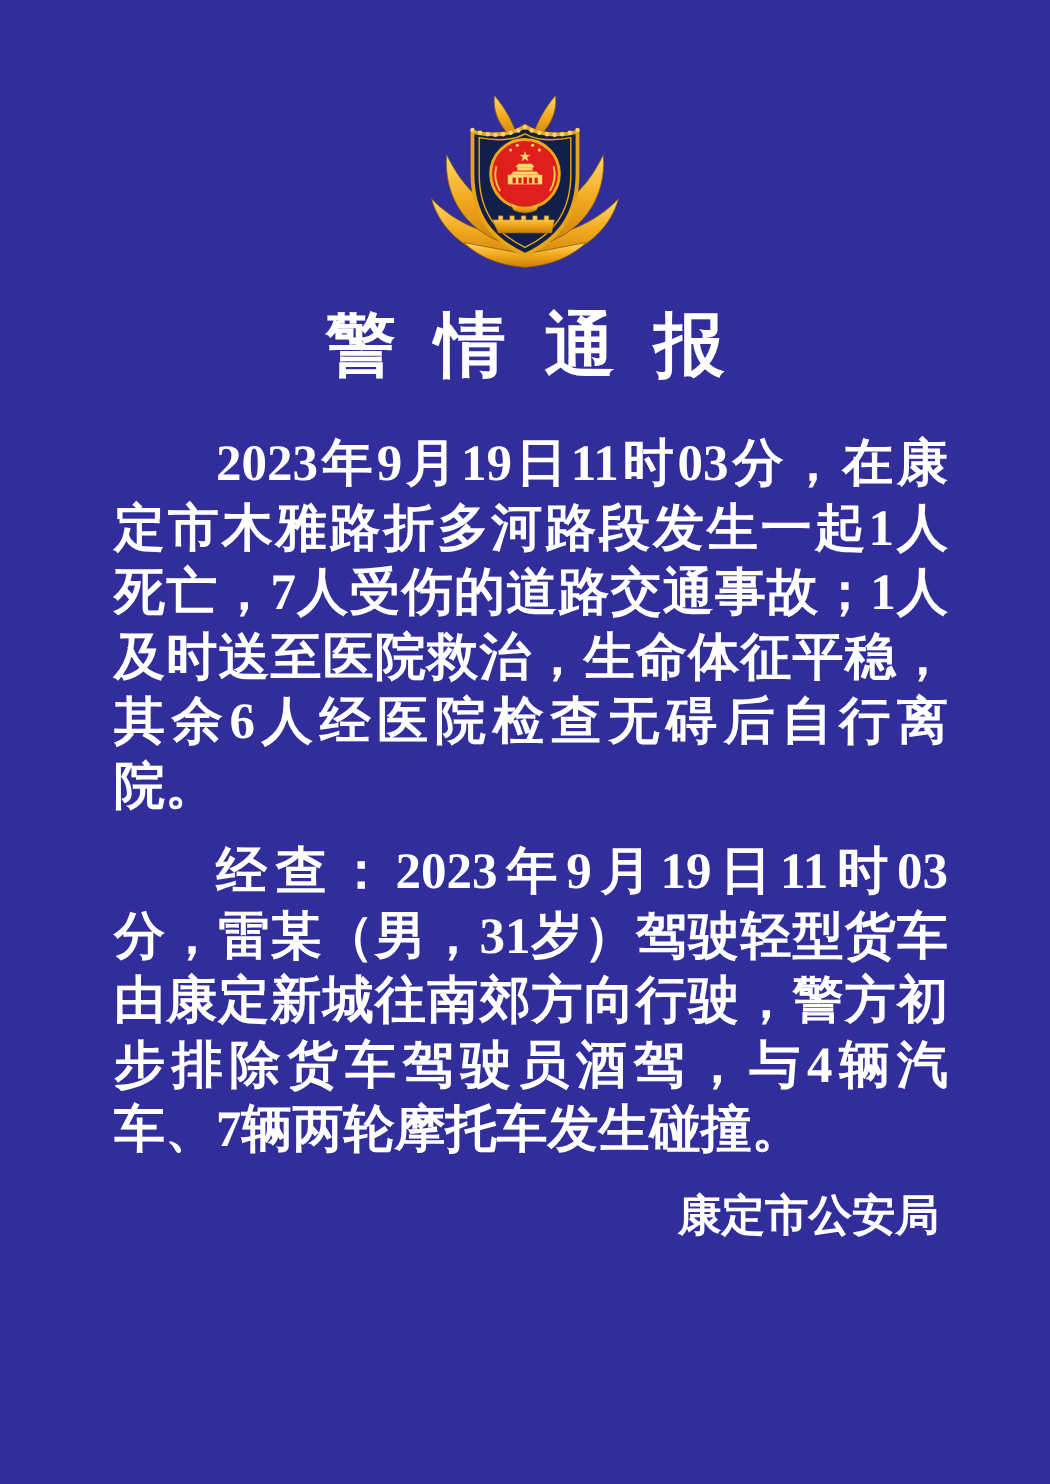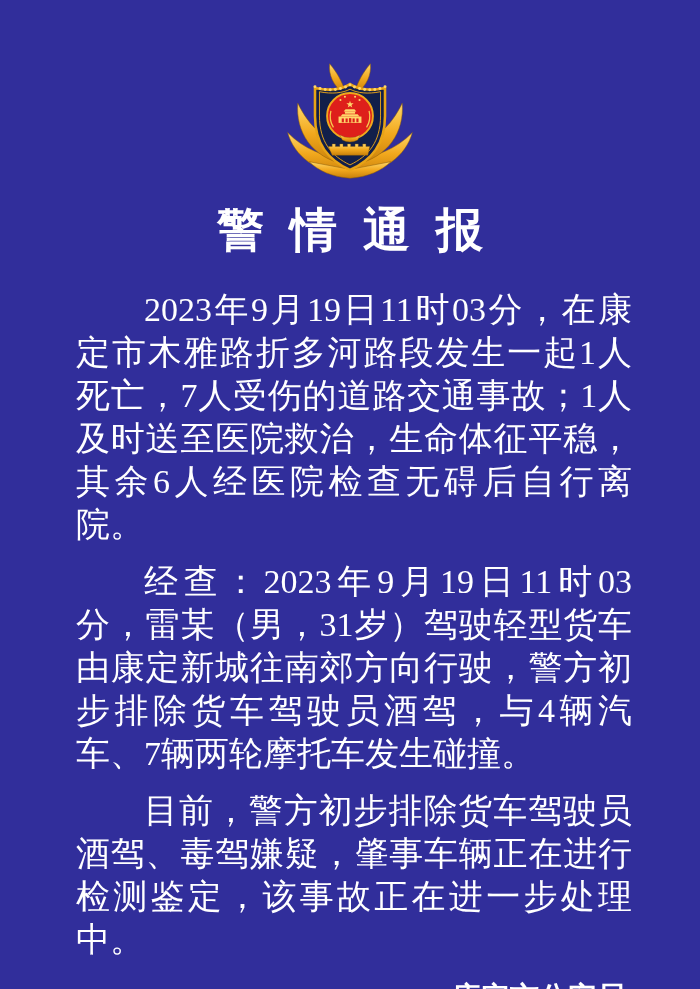--- a/index.html
+++ b/index.html
@@ -24,21 +24,21 @@
     font-weight:900;
     font-size:47px;
     letter-spacing:26px;
     margin-right:-26px; 
     color:#FFFFFF;
   }
   .notice-body {
     margin:26px 68px 0 76px;
     font-size:34px;
     line-height:43px;
-    font-weight:normal;
+    font-weight:bold;
     text-align:justify;
     text-justify:inter-ideograph;
   }
   .notice-body p {
     margin:0 0 14px 0;
     text-indent:2em;
   }
   .signature {
     margin-top:16px;
     margin-right:74px;
@@ -120,21 +120,20 @@
       <path d="M94,130 Q110,139 126,130 L122,138 Q110,144 98,138 Z" fill="url(#g)" stroke="#8A5A05" stroke-width="0.6"></path>
       <path d="M76,148 h6 v-4 h5 v4 h7 v-4 h5 v4 h7 v-4 h5 v4 h7 v-4 h5 v4 h7 v-4 h5 v4 h6 L138,162 L82,162 Z" fill="url(#g)" stroke="#8A5A05" stroke-width="0.6"></path>
     </svg>
   </div>
 
   <h1 class="notice-title">警情通报</h1>
 
   <div class="notice-body">
     <p>2023年9月19日11时03分，在康定市木雅路折多河路段发生一起1人死亡，7人受伤的道路交通事故；1人及时送至医院救治，生命体征平稳，其余6人经医院检查无碍后自行离院。</p>
     <p>经查：2023年9月19日11时03分，雷某（男，31岁）驾驶轻型货车由康定新城往南郊方向行驶，警方初步排除货车驾驶员酒驾，与4辆汽车、7辆两轮摩托车发生碰撞。</p>
-    <p>目前，警方初步排除货车驾驶员酒驾、毒驾嫌疑，肇事车辆正在进行检测鉴定，该事故正在进一步处理中。</p>
   </div>
 
   <div class="signature">
     <div>康定市公安局</div>
 
   </div>
 
 </div>
 
 </body></html>

